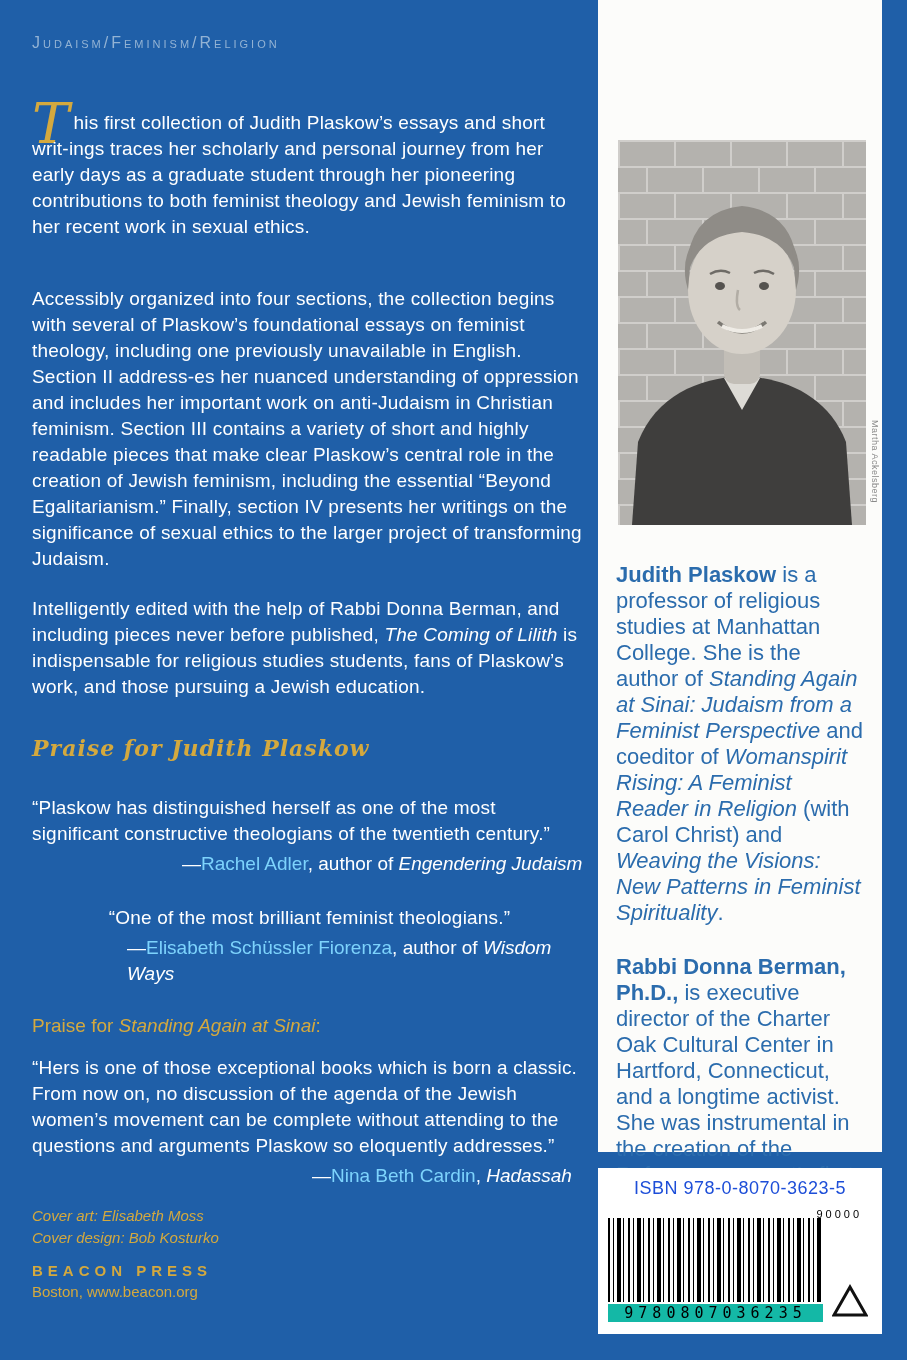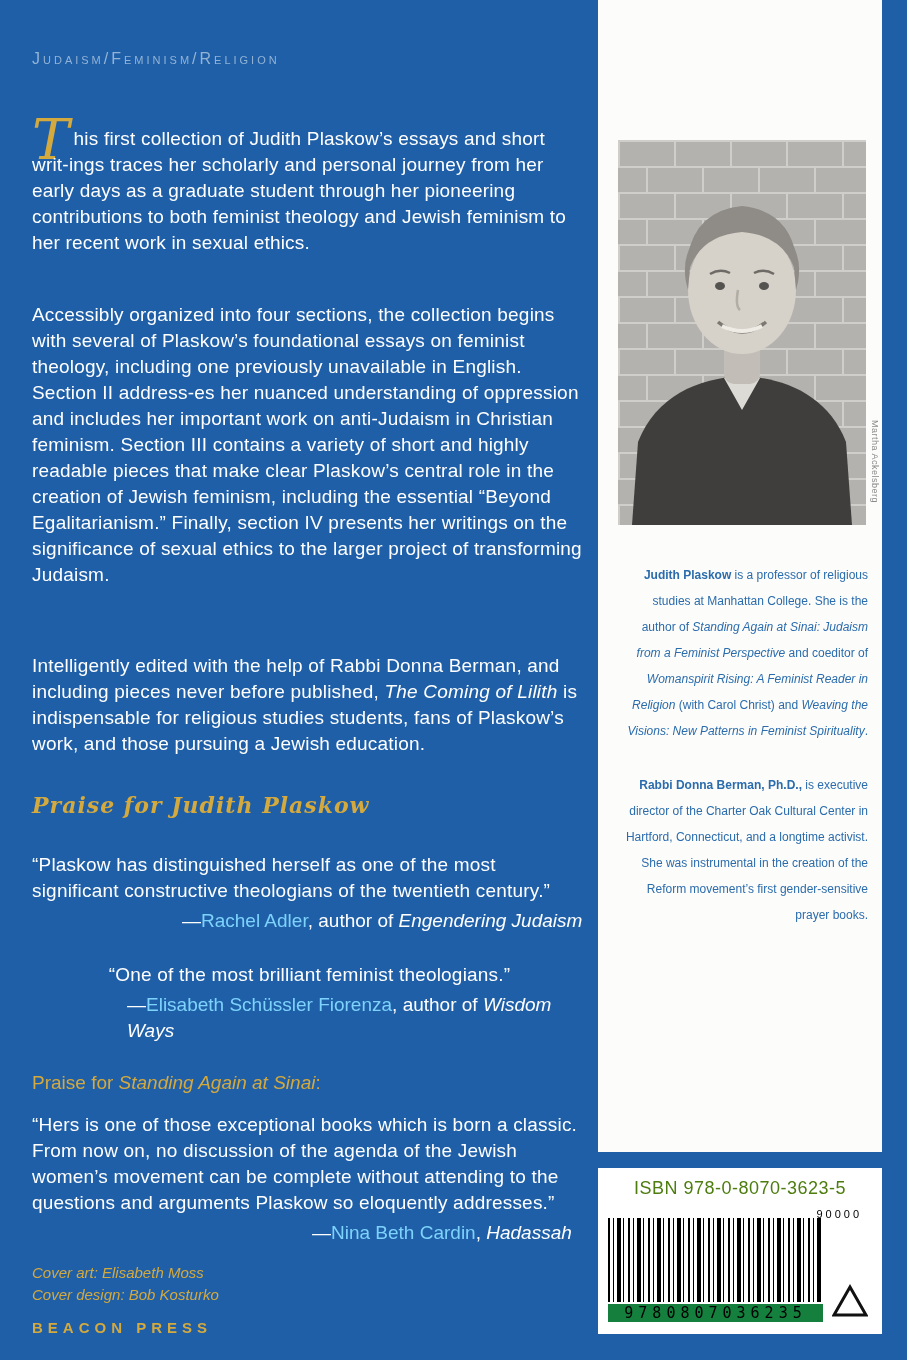--- a/index.html
+++ b/index.html
@@ -10,41 +10,41 @@
     height: 1360px;
     background: #1f5fa8;
     font-family: "Liberation Sans", sans-serif;
     overflow: hidden;
   }
 
   
   .left-col {
     position: absolute;
     left: 32px;
-    top: 16px;
+    top: 0;
     width: 555px;
     color: #ffffff;
   }
   .category {
     margin-top: 34px;
     color: #93b3d4;
     font-variant: small-caps;
     font-size: 16px;
     letter-spacing: 3px;
   }
   .body-para {
     margin: 0;
     font-size: 19px;
     line-height: 26px;
     color: #ffffff;
     letter-spacing: 0.2px;
   }
   .para1 { margin-top: 58px; }
   .para2 { margin-top: 46px; }
-  .para3 { margin-top: 65px; }
+  .para3 { margin-top: 24px; }
   .drop-initial {
     font-family: "DejaVu Serif", serif;
     font-style: italic;
     font-size: 56px;
     line-height: 0;
     color: #d4a93e;
     vertical-align: -14px;
     padding-right: 4px;
   }
   .italic { font-style: italic; }
@@ -126,40 +126,39 @@
     font-size: 9px;
     color: #8a8a8a;
     letter-spacing: 0.5px;
   }
   .bio {
     position: absolute;
     left: 18px;
     top: 562px;
     width: 252px;
     color: #2b6cad;
-    font-size: 12px;
-    line-height: 26px;
-    text-align: right;
+    font-size: 22px;
+    line-height: 26px;
   }
   .bio p { margin: 0; }
   .bio .para-gap { margin-top: 28px; }
 
   
   .isbn-box {
     position: absolute;
     left: 598px;
     top: 1168px;
     width: 284px;
     height: 166px;
     background: #ffffff;
   }
   .isbn-label {
     margin: 10px 8px 0 8px;
     text-align: center;
-    color: #4d7c0f;
+    color: #1d4ed8;
     font-size: 18px;
     letter-spacing: 0.5px;
   }
   .price-code {
     position: absolute;
     top: 40px;
     right: 20px;
     font-size: 11px;
     letter-spacing: 3px;
     color: #000;
@@ -179,21 +178,21 @@
   .barcode-digits {
     position: absolute;
     left: 10px;
     top: 136px;
     width: 215px;
     text-align: center;
     font-family: "DejaVu Sans Mono", monospace;
     font-size: 15px;
     letter-spacing: 5px;
     color: #000;
-    background: #15803d;
+    background: #14b8a6;
   }
   .triangle-mark {
     position: absolute;
     right: 14px;
     bottom: 12px;
   }
 </style>
 </head>
 <body>
 
@@ -222,20 +221,21 @@
     <p class="body-para quote quote3">“Hers is one of those exceptional books which is born a classic. From now on, no discussion of the agenda of the Jewish women’s movement can be complete without attending to the questions and arguments Plaskow so eloquently addresses.”</p>
     <p class="attrib attrib3"><span>—</span><span class="gold">Nina Beth Cardin</span><span>, </span><span class="italic">Hadassah</span></p>
 
     <div class="credits">
       <div>Cover art: Elisabeth Moss</div>
       <div>Cover design: Bob Kosturko</div>
     </div>
 
     <div class="publisher">
       <div class="publisher-name">BEACON PRESS</div>
+      <div class="publisher-loc">Boston, www.beacon.org</div>
     </div>
   </div>
 
   <div class="white-panel">
 
     <div class="photo">
       <svg width="248" height="385" viewBox="0 0 248 385" xmlns="http://www.w3.org/2000/svg">
         <defs>
           <pattern id="bricks" width="56" height="52" patternUnits="userSpaceOnUse">
             <rect width="56" height="52" fill="#b4b2ae"></rect>

